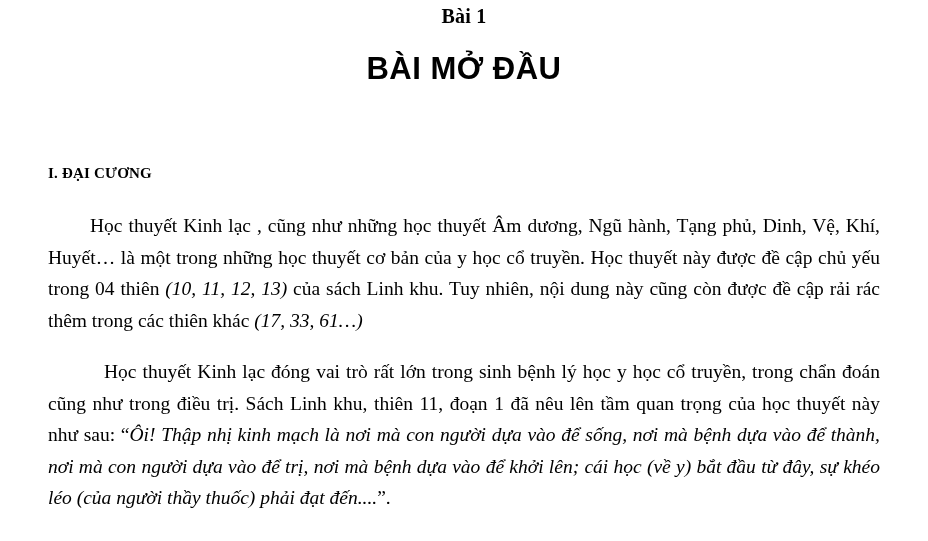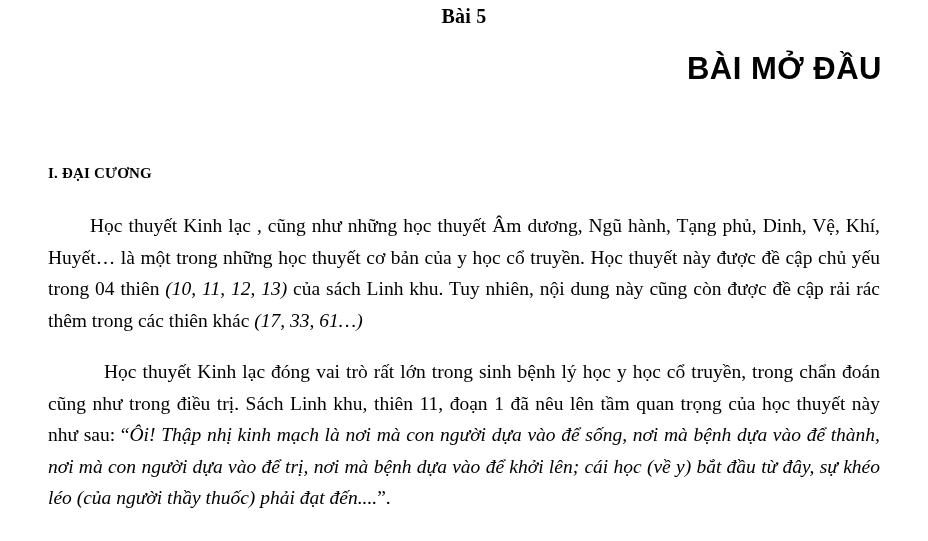--- a/index.html
+++ b/index.html
@@ -24,21 +24,21 @@
   .lesson-label {
     text-align: center;
     font-family: "Liberation Serif", serif;
     font-weight: bold;
     font-size: 20px;
     letter-spacing: 0.2px;
     margin-top: 4px;
     line-height: 1.2;
   }
   .doc-title {
-    text-align: right;
+    text-align: center;
     font-family: "Liberation Sans", sans-serif;
     font-weight: bold;
     font-size: 31px;
     letter-spacing: 0.5px;
     margin-top: 22px;
     line-height: 1.2;
   }
   .section-heading {
     font-family: "Liberation Serif", serif;
     font-weight: bold;
@@ -73,21 +73,21 @@
   }
   .quote-ital {
     font-style: italic;
   }
 </style>
 </head>
 <body>
 
 <div class="page">
 
-  <div class="lesson-label">Bài 5</div>
+  <div class="lesson-label">Bài 1</div>
 
   <h1 class="doc-title">BÀI MỞ ĐẦU</h1>
 
   <h2 class="section-heading">I. ĐẠI CƯƠNG</h2>
 
   <p class="body-block para-1">
     <span class="indent-1"></span><span>Học thuyết Kinh lạc , cũng như những học thuyết Âm dương, Ngũ hành, Tạng phủ, Dinh, Vệ, Khí, Huyết… là một trong những học thuyết cơ bản của y học cổ truyền. Học thuyết này được đề cập chủ yếu trong 04 thiên </span><span class="ital">(10, 11, 12, 13)</span><span> của sách Linh khu. Tuy nhiên, nội dung này cũng còn được đề cập rải rác thêm trong các thiên khác </span><span class="ital">(17, 33, 61…)</span>
   </p>
 
   <p class="body-block para-2">

